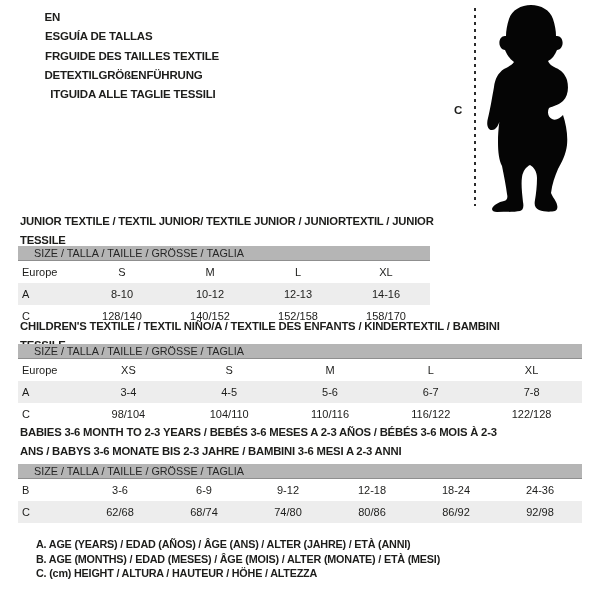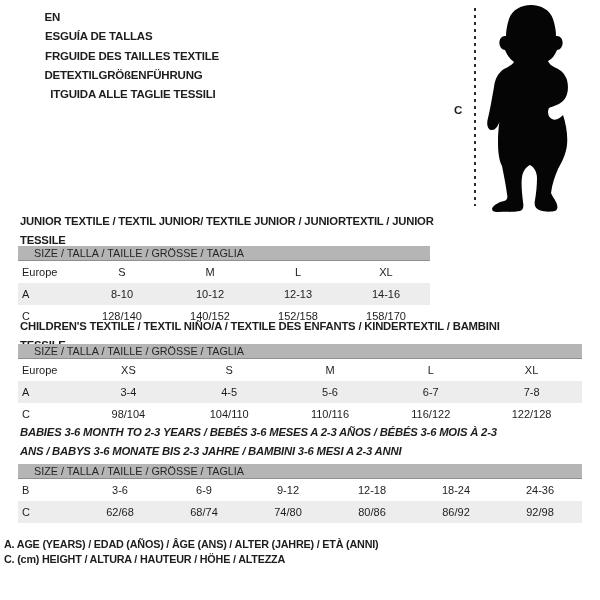--- a/index.html
+++ b/index.html
@@ -19,37 +19,37 @@
   
   .measure-line{left:474px;top:8px;width:2px;height:198px;
     background:repeating-linear-gradient(to bottom,#2b2b2b 0 3px,transparent 3px 7px);}
   .c-label{left:454px;top:104px;font-weight:bold;font-size:11.5px;}
   .baby-svg{left:482px;top:2px;}
 
   
   .tbl-title{font-weight:bold;font-size:11.3px;letter-spacing:-0.2px;line-height:19px;}
   .title-1{left:20px;top:212px;width:430px;}
   .title-2{left:20px;top:317px;width:500px;}
-  .title-3{left:20px;top:423px;width:485px;font-style:italic;}
+  .title-3{left:20px;top:423px;width:485px;}
 
   
   table.size-table{border-collapse:collapse;table-layout:fixed;font-size:11px;color:#1d1d1b;}
   table.size-table td{padding:0;vertical-align:middle;text-align:center;height:22px;}
   table.size-table td.lbl{text-align:left;padding-left:4px;}
   table.size-table tr.hdr td{
     background:#b5b5b5;text-align:left;padding-left:16px;height:14px;
     font-size:10.8px;border-bottom:1px solid #8f8f8f;color:#262626;
   }
   table.size-table tr.alt td{background:#ededed;}
   .table-1{left:18px;top:246px;width:412px;}
   .table-2{left:18px;top:344px;width:564px;}
   .table-3{left:18px;top:464px;width:564px;}
 
   
-  .footnotes{left:4px;top:537px;}
+  .footnotes{left:36px;top:537px;}
   .footnote{font-weight:bold;font-size:10.8px;line-height:14.6px;letter-spacing:-0.2px;}
 </style>
 </head>
 <body>
 
 <div class="abs lang-list">
   <div class="lang-row">
     <span class="code">EN</span>
   </div>
   <div class="lang-row">
@@ -207,14 +207,15 @@
         <td>74/80</td>
         <td>80/86</td>
         <td>86/92</td>
         <td>92/98</td>
       </tr>
     </tbody>
   </table>
 
 <div class="abs footnotes">
   <div class="footnote">A. AGE (YEARS) / EDAD (AÑOS) / ÂGE (ANS) / ALTER (JAHRE) / ETÀ (ANNI)</div>
+  <div class="footnote">B. AGE (MONTHS) / EDAD (MESES) / ÂGE (MOIS) / ALTER (MONATE) / ETÀ (MESI)</div>
   <div class="footnote">C. (cm) HEIGHT / ALTURA / HAUTEUR / HÖHE / ALTEZZA</div>
 </div>
 
 </body></html>

